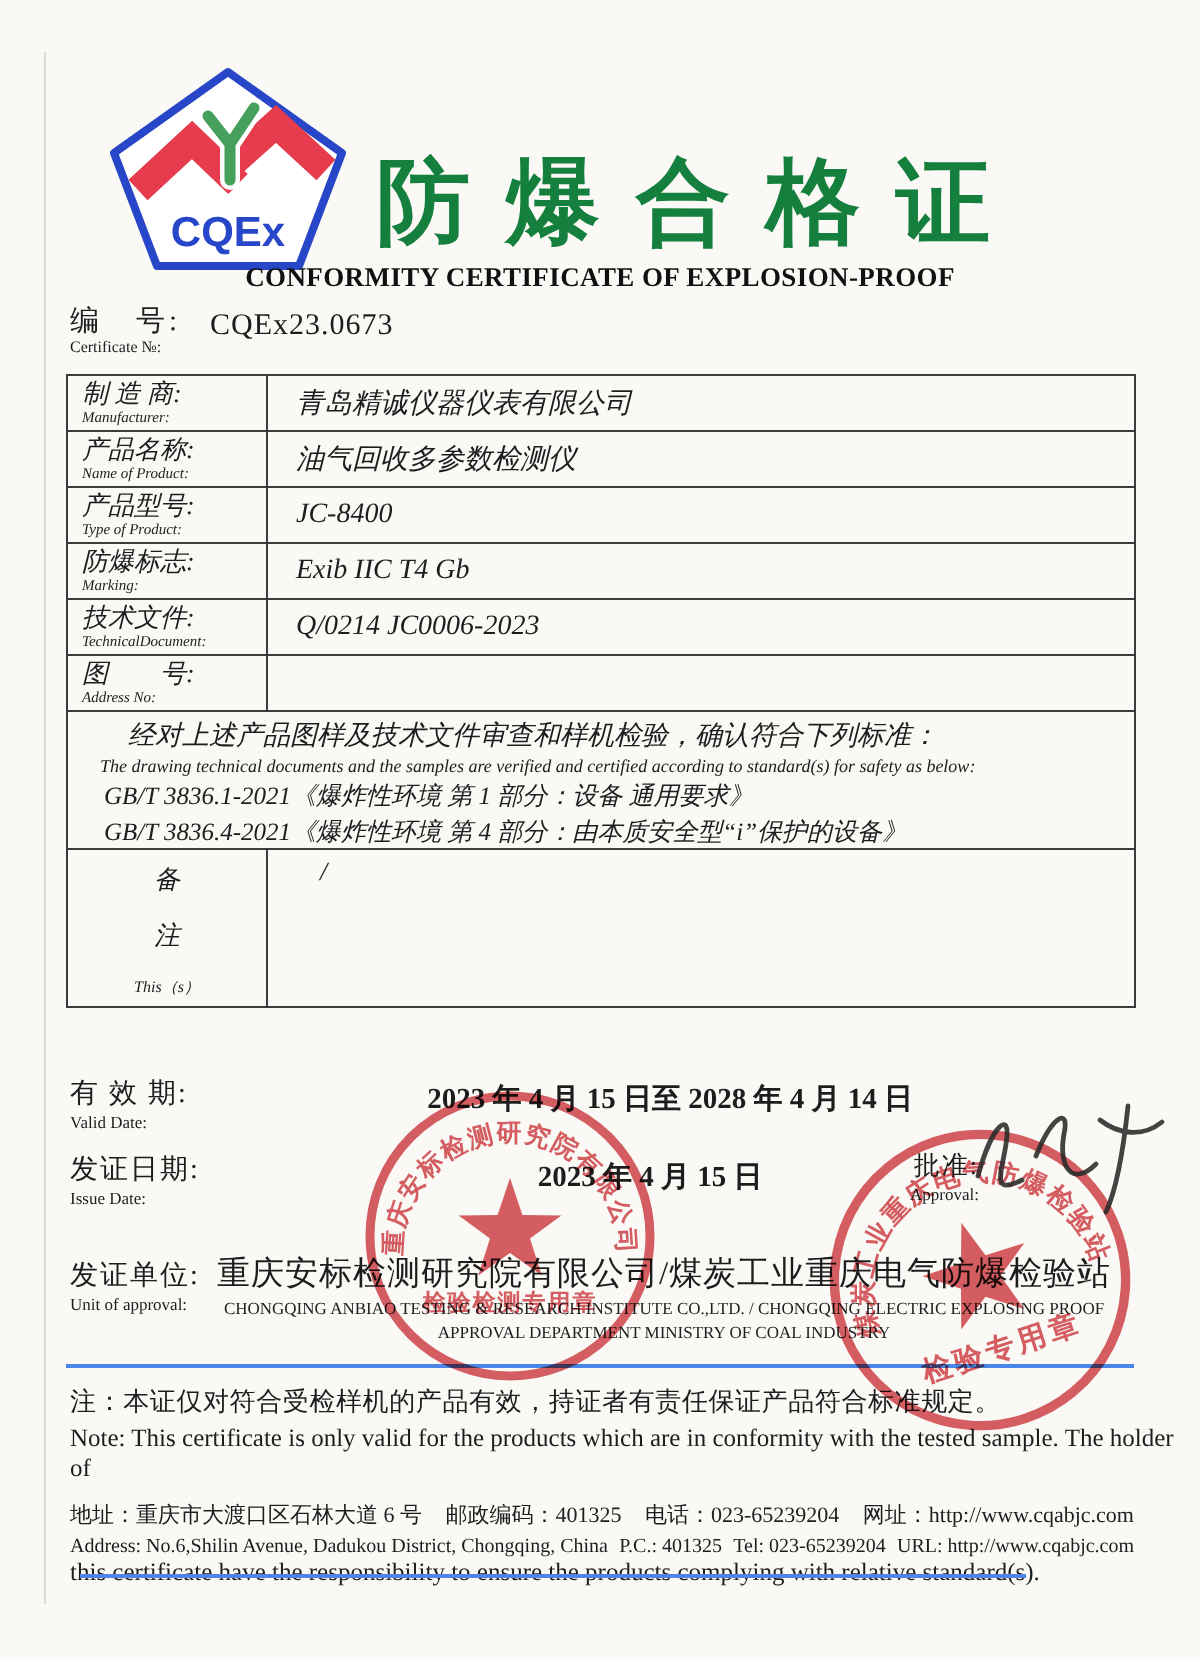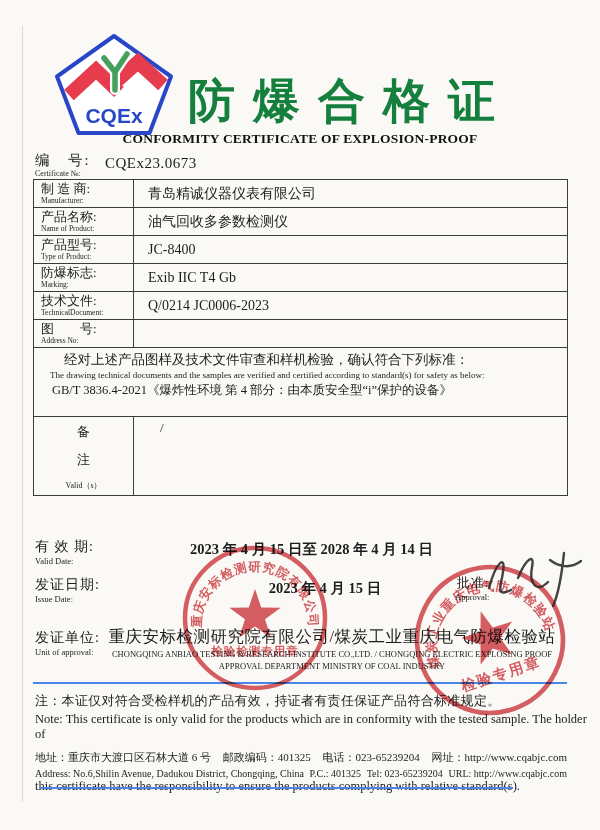--- a/index.html
+++ b/index.html
@@ -27,22 +27,22 @@
     text-align:center;font-size:13.5px;font-weight:bold;color:#111;
     font-family:"Liberation Serif",serif;letter-spacing:.2px;
   }
   .certno{position:absolute;left:35px;top:151px;height:34px;}
   .certno .cn{font-size:14.5px;letter-spacing:2px;}
   .certno .en{font-size:8px;margin-top:-1px;}
   .certno-val{position:absolute;left:105px;top:155px;font-size:15px;letter-spacing:.5px;}
 
   
   .cert-table{
-    position:absolute;left:33px;top:179px;width:533px;
-    border:1px solid #3c3c3c;background:transparent;
+    position:absolute;left:33px;top:187px;width:533px;
+    border:1px solid #3c3c3c;background:transparent;font-style:italic;
   }
   .trow{display:flex;border-bottom:1px solid #3c3c3c;height:28px;box-sizing:border-box;}
   .lcell{width:100px;border-right:1px solid #3c3c3c;padding:2px 3px 0 7px;box-sizing:border-box;}
   .lcell .cn{font-size:13px;line-height:14px;white-space:nowrap;}
   .lcell .en{font-size:7.5px;line-height:9px;color:#222;white-space:nowrap;}
   .vcell{flex:1;display:flex;align-items:center;padding-left:14px;font-size:14px;}
   .std-block{border-bottom:1px solid #3c3c3c;padding:3px 6px 4px 6px;height:61px;box-sizing:content-box;}
   .std-cn{font-size:13.5px;padding-left:24px;line-height:18px;}
   .std-en{font-size:9px;padding-left:10px;line-height:12px;}
   .std-item{font-size:12.5px;padding-left:12px;line-height:18px;}
@@ -51,21 +51,21 @@
           display:flex;flex-direction:column;align-items:center;justify-content:space-between;
           padding:8px 0 4px 0;}
   .note-l .cn{font-size:13px;line-height:13px;}
   .note-l .en{font-size:8px;}
   .note-v{flex:1;padding:3px 0 0 26px;font-size:13px;}
 
   
   .lblock{position:absolute;}
   .lblock .cn{font-size:14px;letter-spacing:1px;white-space:nowrap;text-align:right;}
   .lblock .en{font-size:8.5px;margin-top:0;white-space:nowrap;}
-  .val-date{position:absolute;left:190px;top:540px;width:290px;
+  .val-date{position:absolute;left:190px;top:540px;width:290px;text-align:center;
             font-size:14.5px;font-weight:600;}
   .val-issue{position:absolute;left:230px;top:579px;width:190px;text-align:center;
             font-size:14.5px;font-weight:600;z-index:1;}
   .unit-cn{position:absolute;left:96px;top:626px;width:472px;text-align:center;
            font-size:16.5px;letter-spacing:.5px;z-index:1;white-space:nowrap;}
   .unit-en1{position:absolute;left:96px;top:649px;width:472px;text-align:center;
             font-size:8.5px;z-index:1;}
   .unit-en2{position:absolute;left:96px;top:661px;width:472px;text-align:center;
             font-size:8.5px;z-index:1;}
 
@@ -149,28 +149,29 @@
     <div class="trow">
       <div class="lcell">
           <div class="cn">图　　号:</div>
           <div class="en">Address No:</div>
         </div>
     </div>
 
     <div class="std-block">
       <div class="std-cn">经对上述产品图样及技术文件审查和样机检验，确认符合下列标准：</div>
       <div class="std-en">The drawing technical documents and the samples are verified and certified according to standard(s) for safety as below:</div>
+      <div class="std-item">GB/T 3836.1-2021《爆炸性环境 第 1 部分：设备 通用要求》</div>
       <div class="std-item">GB/T 3836.4-2021《爆炸性环境 第 4 部分：由本质安全型“i”保护的设备》</div>
     </div>
 
     <div class="note-row">
       <div class="note-l">
         <div class="cn">备</div>
         <div class="cn">注</div>
-        <div class="en">Valid（s）</div>
+        <div class="en">This（s）</div>
       </div>
       <div class="note-v">/</div>
     </div>
   </div>
 
   <div class="lblock" style="left:35px;top:538px;">
     <div class="cn">有 效 期:</div>
     <div class="en">Valid Date:</div>
   </div>
   <div class="val-date">2023 年 4 月 15 日至 2028 年 4 月 14 日</div>

